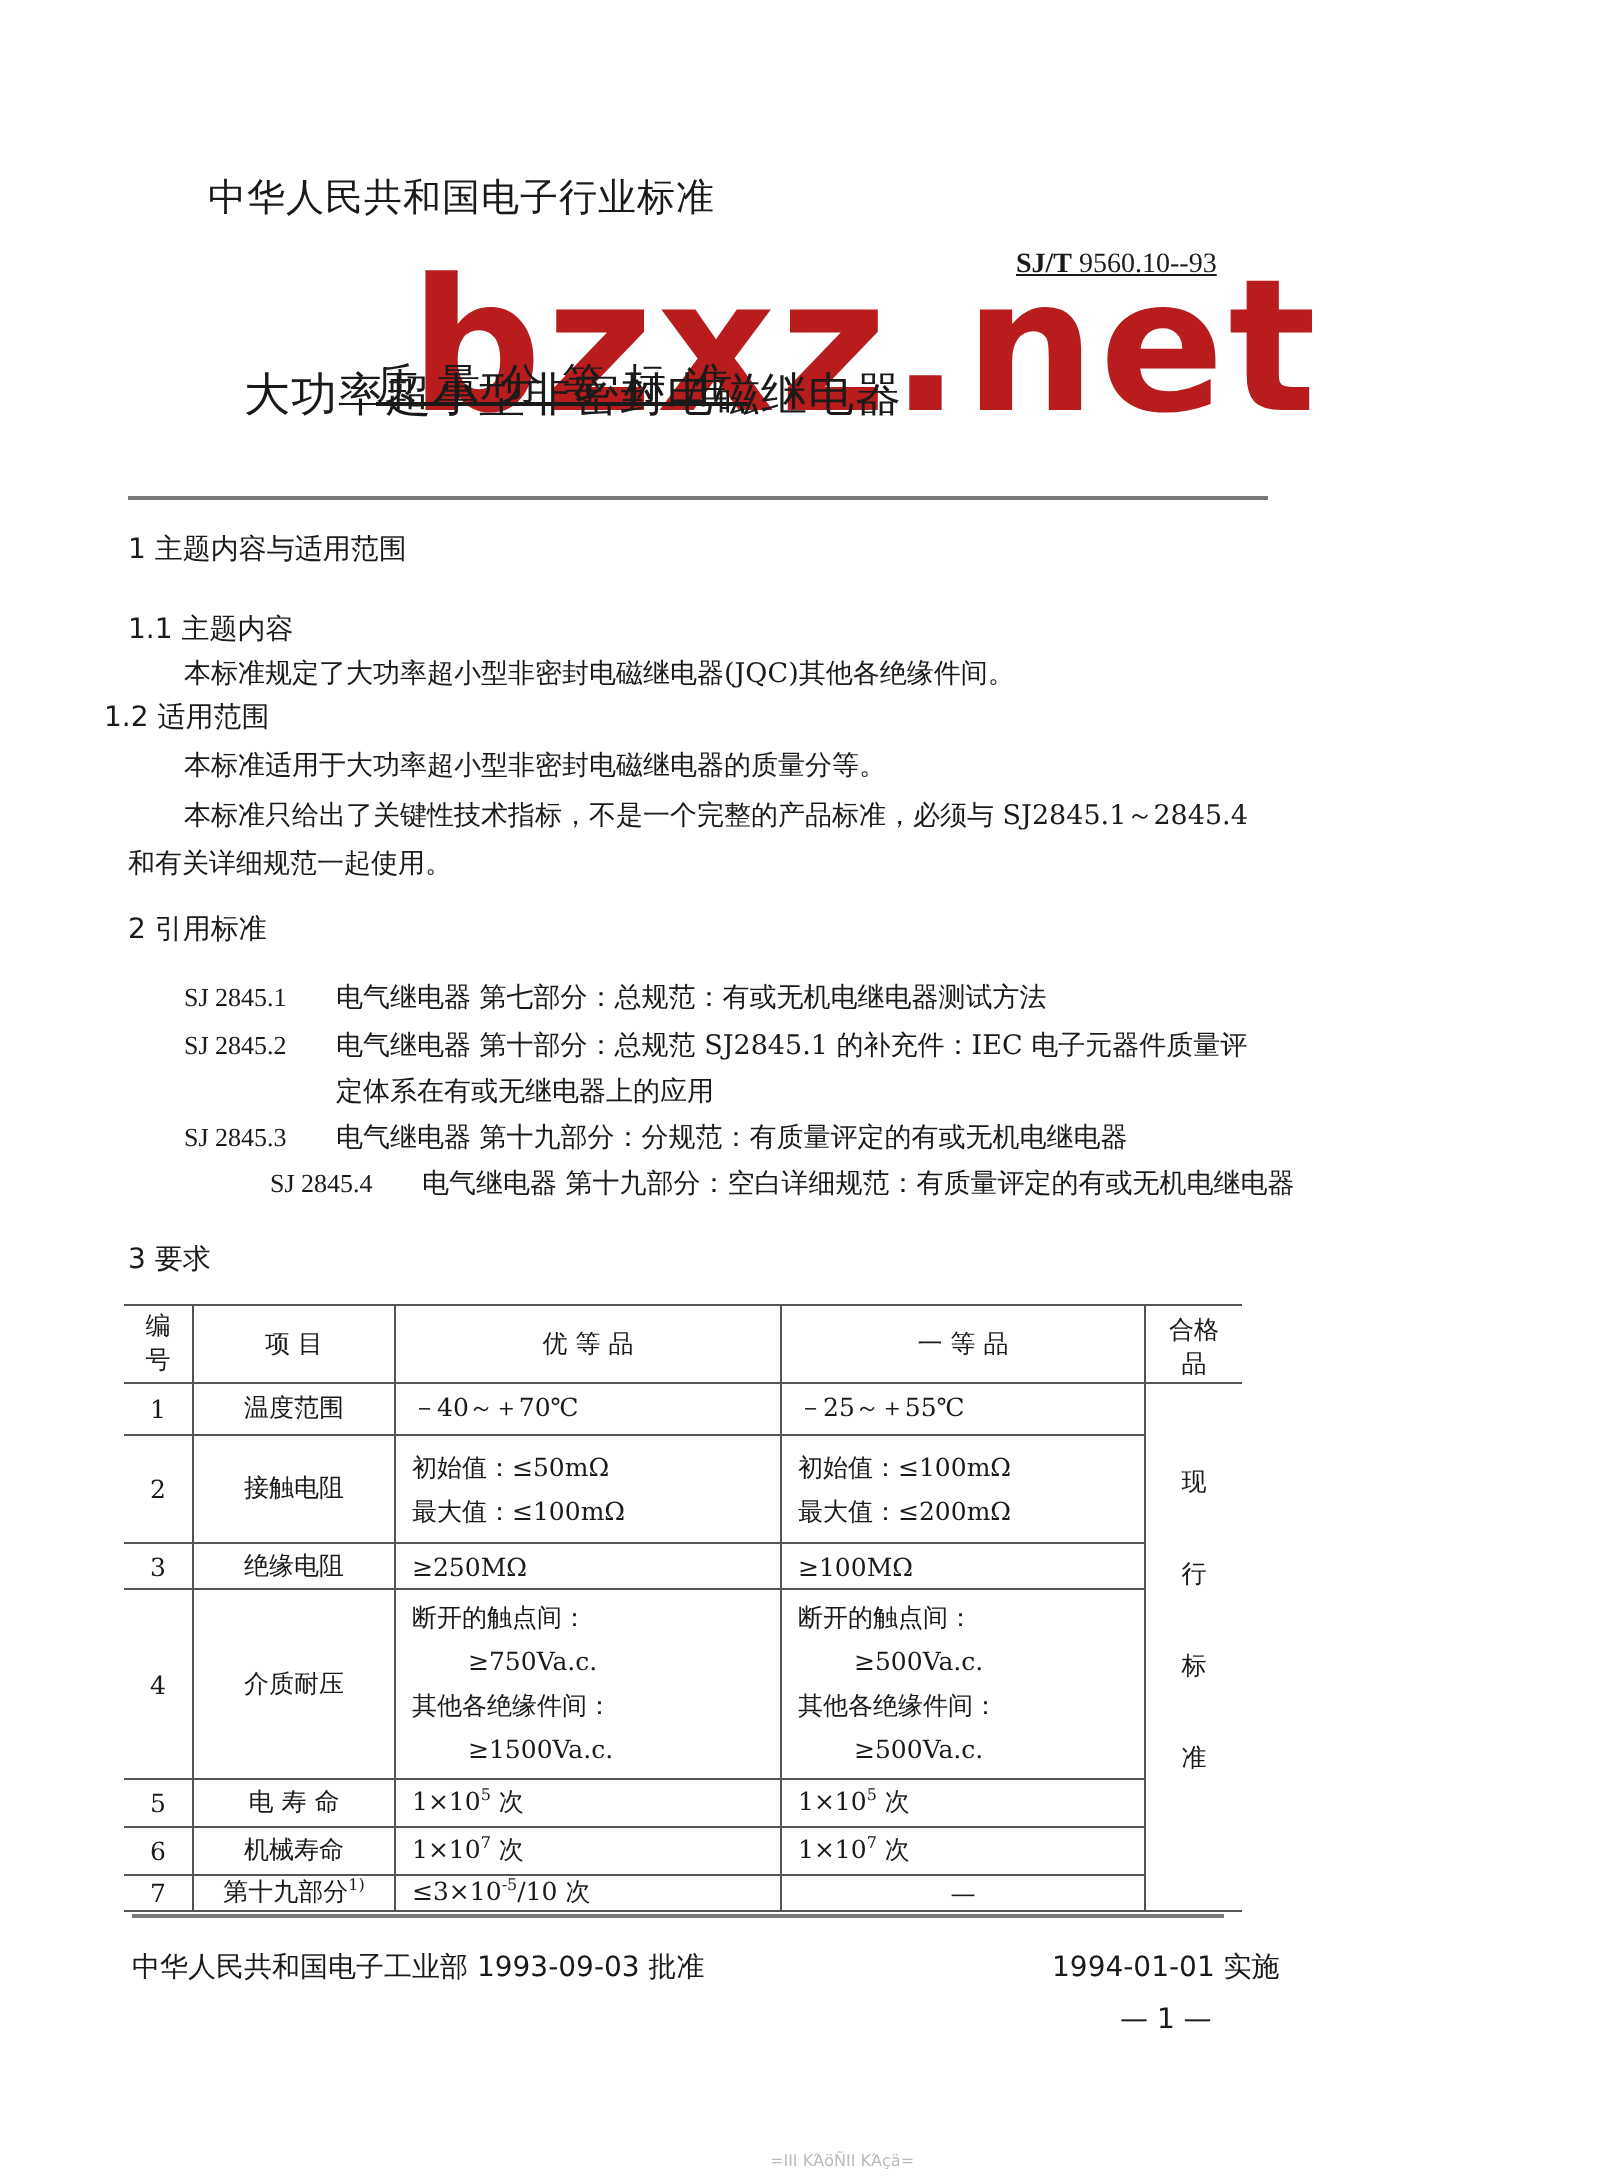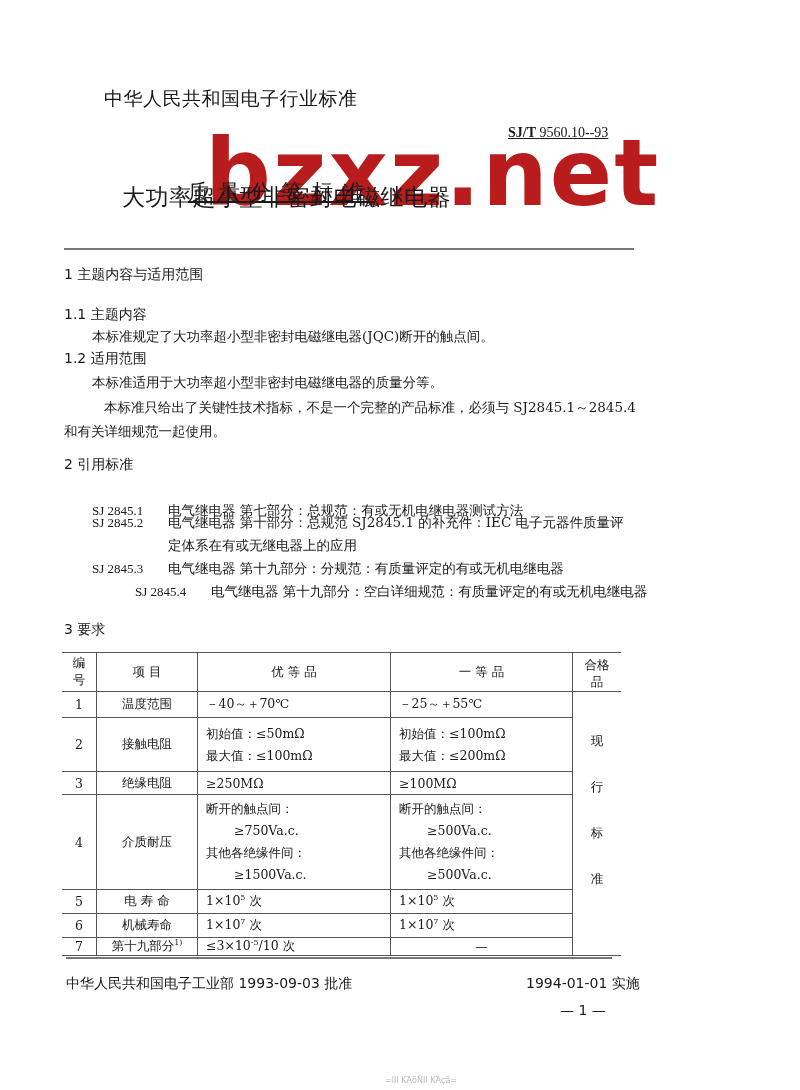--- a/index.html
+++ b/index.html
@@ -45,29 +45,29 @@
 
 <div class="abs fg hdr-org">中华人民共和国电子行业标准</div>
 <div class="abs fg std-no"><b>SJ/T</b> <span>9560.10--93</span></div>
 <div class="abs fg title1">大功率超小型非密封电磁继电器</div>
 <div class="abs fg title2">质量分等标准</div>
 
 <div class="rule" style="left:64px;top:248px;width:570px;"></div>
 
 <div class="abs fg sec" style="left:64px;top:266px;">1  主题内容与适用范围</div>
 <div class="abs fg sec" style="left:64px;top:306px;">1.1  主题内容</div>
-<div class="abs fg para" style="left:92px;top:328px;">本标准规定了大功率超小型非密封电磁继电器(JQC)断开的触点间。</div>
-<div class="abs fg sec" style="left:64px;top:350px;">1.2  适用范围</div>
+<div class="abs fg para" style="left:92px;top:328px;">本标准规定了大功率超小型非密封电磁继电器(JQC)其他各绝缘件间。</div>
+<div class="abs fg sec" style="left:52px;top:350px;">1.2  适用范围</div>
 <div class="abs fg para" style="left:92px;top:374px;">本标准适用于大功率超小型非密封电磁继电器的质量分等。</div>
-<div class="abs fg para" style="left:104px;top:399px;text-align:right;">本标准只给出了关键性技术指标，不是一个完整的产品标准，必须与 SJ2845.1～2845.4</div>
+<div class="abs fg para" style="left:92px;top:399px;text-align:right;">本标准只给出了关键性技术指标，不是一个完整的产品标准，必须与 SJ2845.1～2845.4</div>
 <div class="abs fg para" style="left:64px;top:423px;">和有关详细规范一起使用。</div>
 
 <div class="abs fg sec" style="left:64px;top:456px;">2  引用标准</div>
 <div class="refs">
-  <div class="abs fg para" style="left:92px;top:502px;"><span class="code">SJ 2845.1</span><span>电气继电器   第七部分：总规范：有或无机电继电器测试方法</span></div>
+  <div class="abs fg para" style="left:92px;top:490px;"><span class="code">SJ 2845.1</span><span>电气继电器   第七部分：总规范：有或无机电继电器测试方法</span></div>
   <div class="abs fg para" style="left:92px;top:514px;"><span class="code">SJ 2845.2</span><span>电气继电器   第十部分：总规范 SJ2845.1 的补充件：IEC 电子元器件质量评</span></div>
   <div class="abs fg para" style="left:168px;top:537px;font-family:Liberation Serif, serif;">定体系在有或无继电器上的应用</div>
   <div class="abs fg para" style="left:92px;top:560px;"><span class="code">SJ 2845.3</span><span>电气继电器   第十九部分：分规范：有质量评定的有或无机电继电器</span></div>
   <div class="abs fg para" style="left:92px;top:583px;margin-left:43px;"><span class="code">SJ 2845.4</span><span>电气继电器   第十九部分：空白详细规范：有质量评定的有或无机电继电器</span></div>
 </div>
 
 <div class="abs fg sec" style="left:64px;top:621px;">3  要求</div>
 
 <table class="req fg">
   <tbody>

